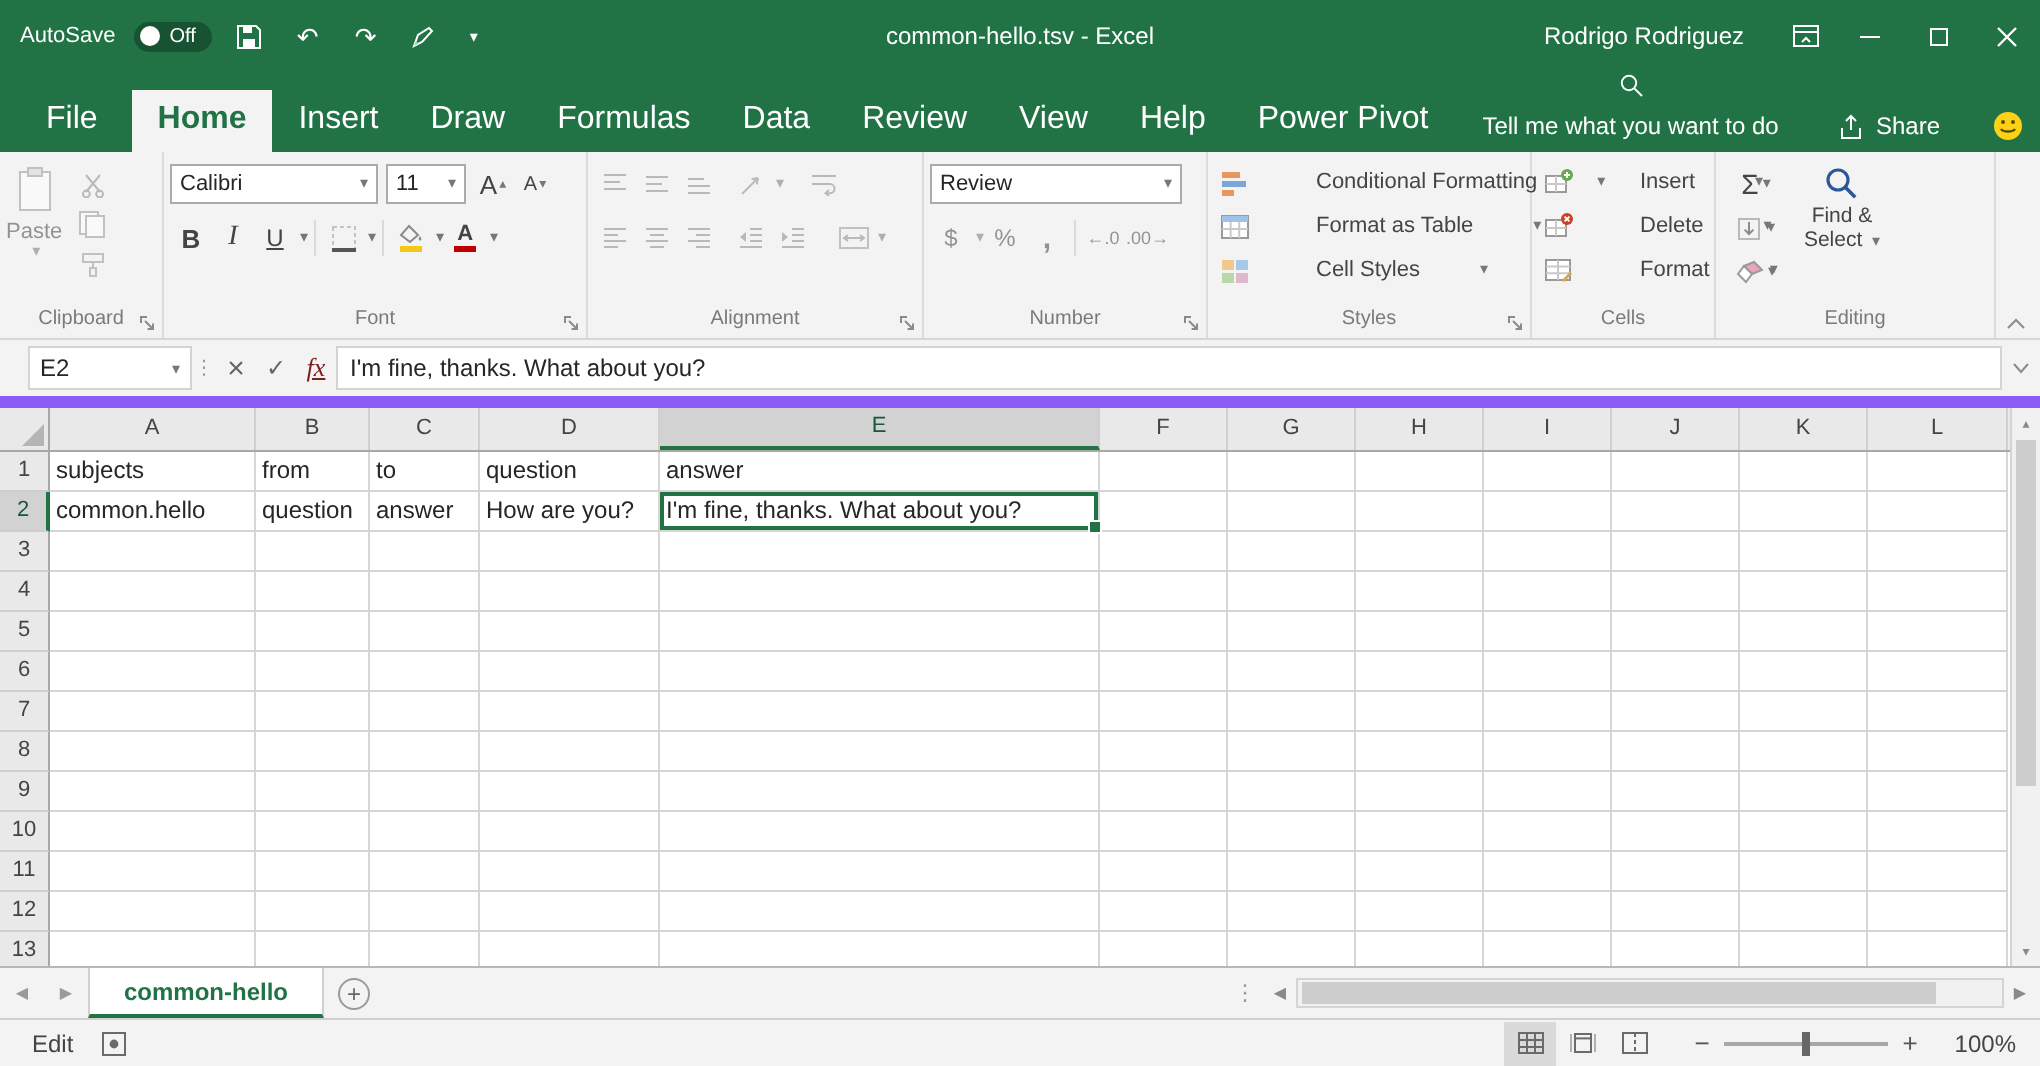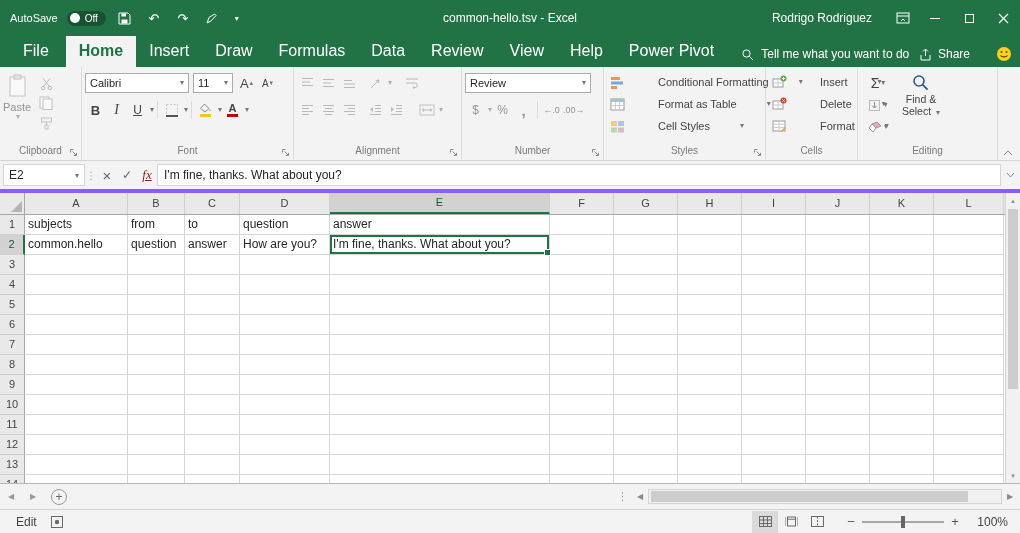--- a/index.html
+++ b/index.html
@@ -22,21 +22,21 @@
   .win-btn { width:34px; height:36px; display:flex; align-items:center; justify-content:center; cursor:pointer; }
   .min-bar { width:10px; height:1px; background:#fff; display:inline-block; }
   .max-sq { width:9px; height:9px; border:1px solid #fff; display:inline-block; }
 
   
   .tabrow { flex:0 0 28px; background:#217346; display:flex; align-items:flex-end; padding-left:6px; }
   .rtabs { display:flex; align-items:flex-end; }
   .rtab { color:#fff; font-size:16px; padding:6px 13px 7px; cursor:pointer; white-space:nowrap; }
   .rtab.file-tab { padding:6px 17px 7px; }
   .rtab.active { background:#f3f3f3; color:#217346; font-weight:700; }
-  .tellme { display:flex; align-items:center; gap:7px; color:#fff; font-size:12px; margin-left:14px; padding-bottom:6px; cursor:pointer; white-space:nowrap; }
+  .tellme { display:flex; align-items:center; gap:7px; color:#fff; font-size:12px; margin-left:14px; padding-bottom:6px; cursor:pointer; white-space:nowrap;flex-direction:column; }
   .tr-spacer { flex:1; }
   .share { display:flex; align-items:center; gap:6px; color:#fff; font-size:12px; padding-bottom:6px; margin-right:26px; cursor:pointer; }
   .smiley { display:flex; align-items:center; padding-bottom:5px; margin-right:8px; cursor:pointer; }
 
   
   .ribbon { flex:0 0 94px; background:#f3f3f3; border-bottom:1px solid #d6d6d6; display:flex; position:relative; }
   .rgroup { flex-shrink:0; display:flex; flex-direction:column; border-right:1px solid #dcdcdc; padding:3px 3px 0; }
   .rg-content { flex:1; }
   .rg-label { height:16px; font-size:10px; color:#7a7a7a; text-align:center; line-height:13px; position:relative; }
   .launcher { position:absolute; right:0; bottom:3px; cursor:pointer; line-height:0; }
@@ -70,21 +70,21 @@
 
   .edit-grid { display:flex; }
   .edit-left { display:flex; flex-direction:column; width:34px; padding-top:2px; }
   .erow { height:22px; display:flex; align-items:center; justify-content:center; cursor:pointer; color:#444; }
   .sigma { font-size:14px; color:#444; }
   .bigbtn.ed { width:52px; }
 
   .ribbon-collapse { position:absolute; right:7px; bottom:4px; cursor:pointer; line-height:0; }
 
   
-  .formula-bar { flex:0 0 28px; background:#f3f3f3; display:flex; align-items:center; padding:3px 1px 3px 3px; border-bottom:4px solid #8b5cf6; }
+  .formula-bar { flex:0 0 28px; background:#f3f3f3; display:flex; align-items:center; padding:3px 1px 3px 14px; border-bottom:6px solid #8b5cf6; }
   .name-box { width:82px; height:22px; background:#fff; border:1px solid #d4d4d4; display:flex; align-items:center; padding:0 5px; font-size:12px; cursor:pointer; }
   .nb-arr { margin-left:auto; font-size:8px; color:#777; }
   .fb-dots { width:12px; text-align:center; color:#9a9a9a; font-size:10px; cursor:col-resize; }
   .fb-btn { width:20px; height:22px; display:flex; align-items:center; justify-content:center; color:#666; font-size:12px; cursor:pointer; }
   .fb-fx { font-family:"Liberation Serif", serif; font-style:italic; font-size:13px; color:#7f1d1d;text-decoration:underline; }
   .fb-input { flex:1; height:22px; background:#fff; border:1px solid #d4d4d4; display:flex; align-items:center; padding:0 6px; font-size:12px; color:#262626; cursor:text; overflow:hidden; white-space:nowrap; }
   .fb-expand { width:18px; height:22px; display:flex; align-items:center; justify-content:center; cursor:pointer; }
 
   
   .grid-area { flex:1; position:relative; overflow:hidden; background:#fff; }
@@ -841,20 +841,23 @@
     <div class="vscroll">
       <span class="vs-arr">▴</span>
       <span class="vs-thumb"></span>
       <span class="vs-arr dn">▾</span>
     </div>
   </div>
 
   <div class="sheetbar">
     <span class="nav">◀</span>
     <span class="nav">▶</span>
+    <div class="sheet-tab">
+      <span>common-hello</span>
+    </div>
     <span class="add-sheet">
       <span class="add-circle">+</span>
     </span>
     <div class="sb-spacer"></div>
     <span class="sb-dots">⋮</span>
     <div class="hscroll">
       <span class="hs-arr">◀</span>
       <div class="hs-track">
           <div class="hs-thumb"></div>
         </div>

